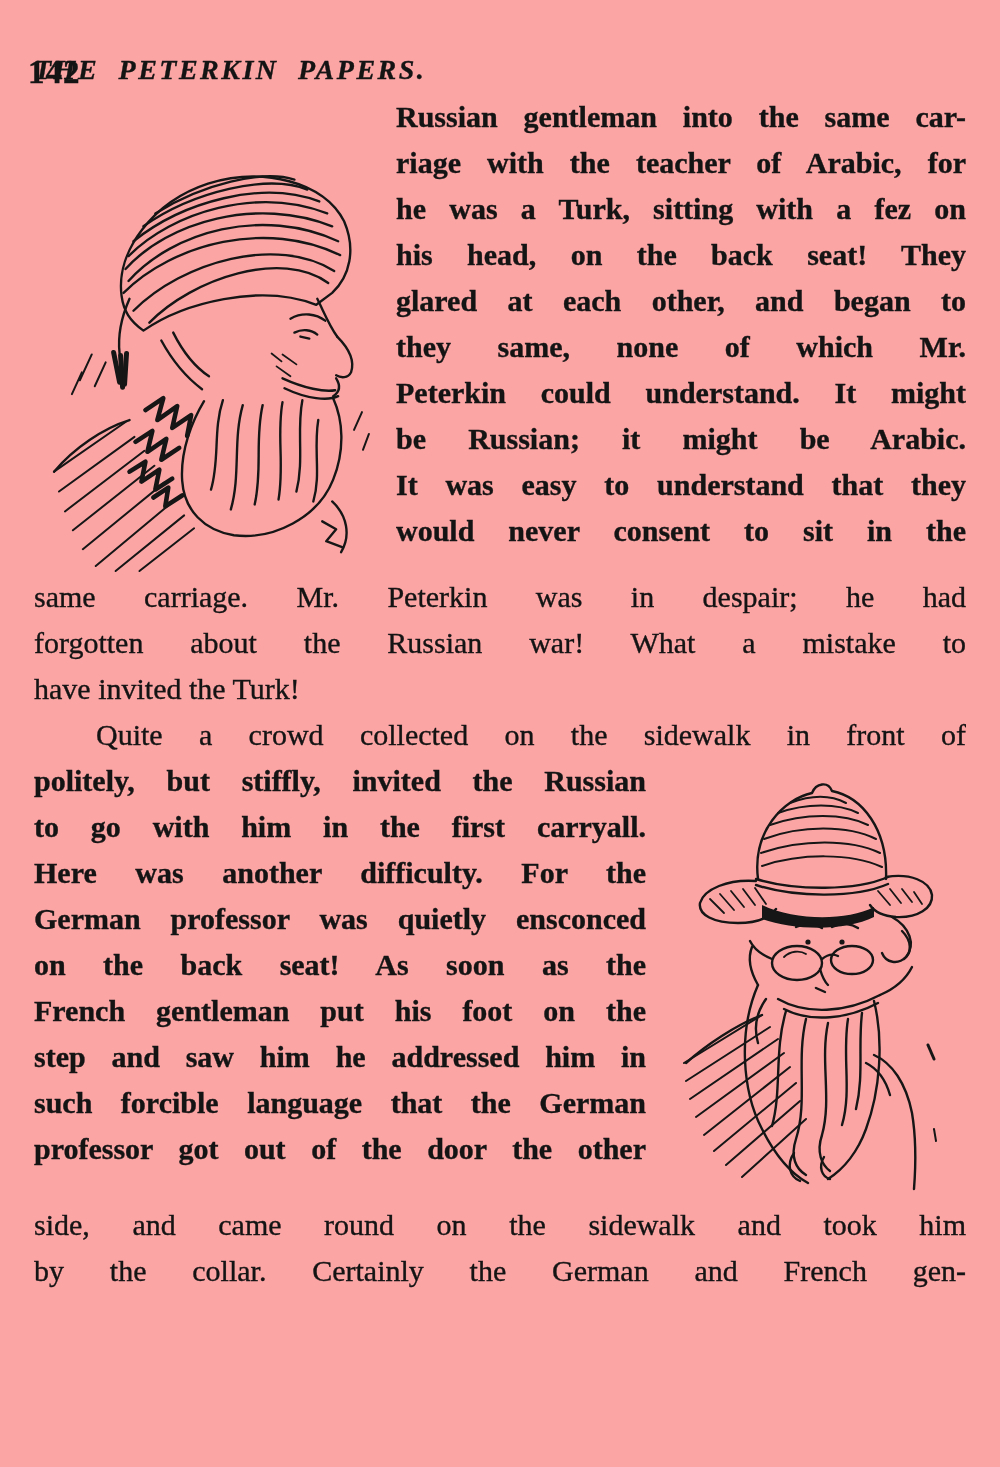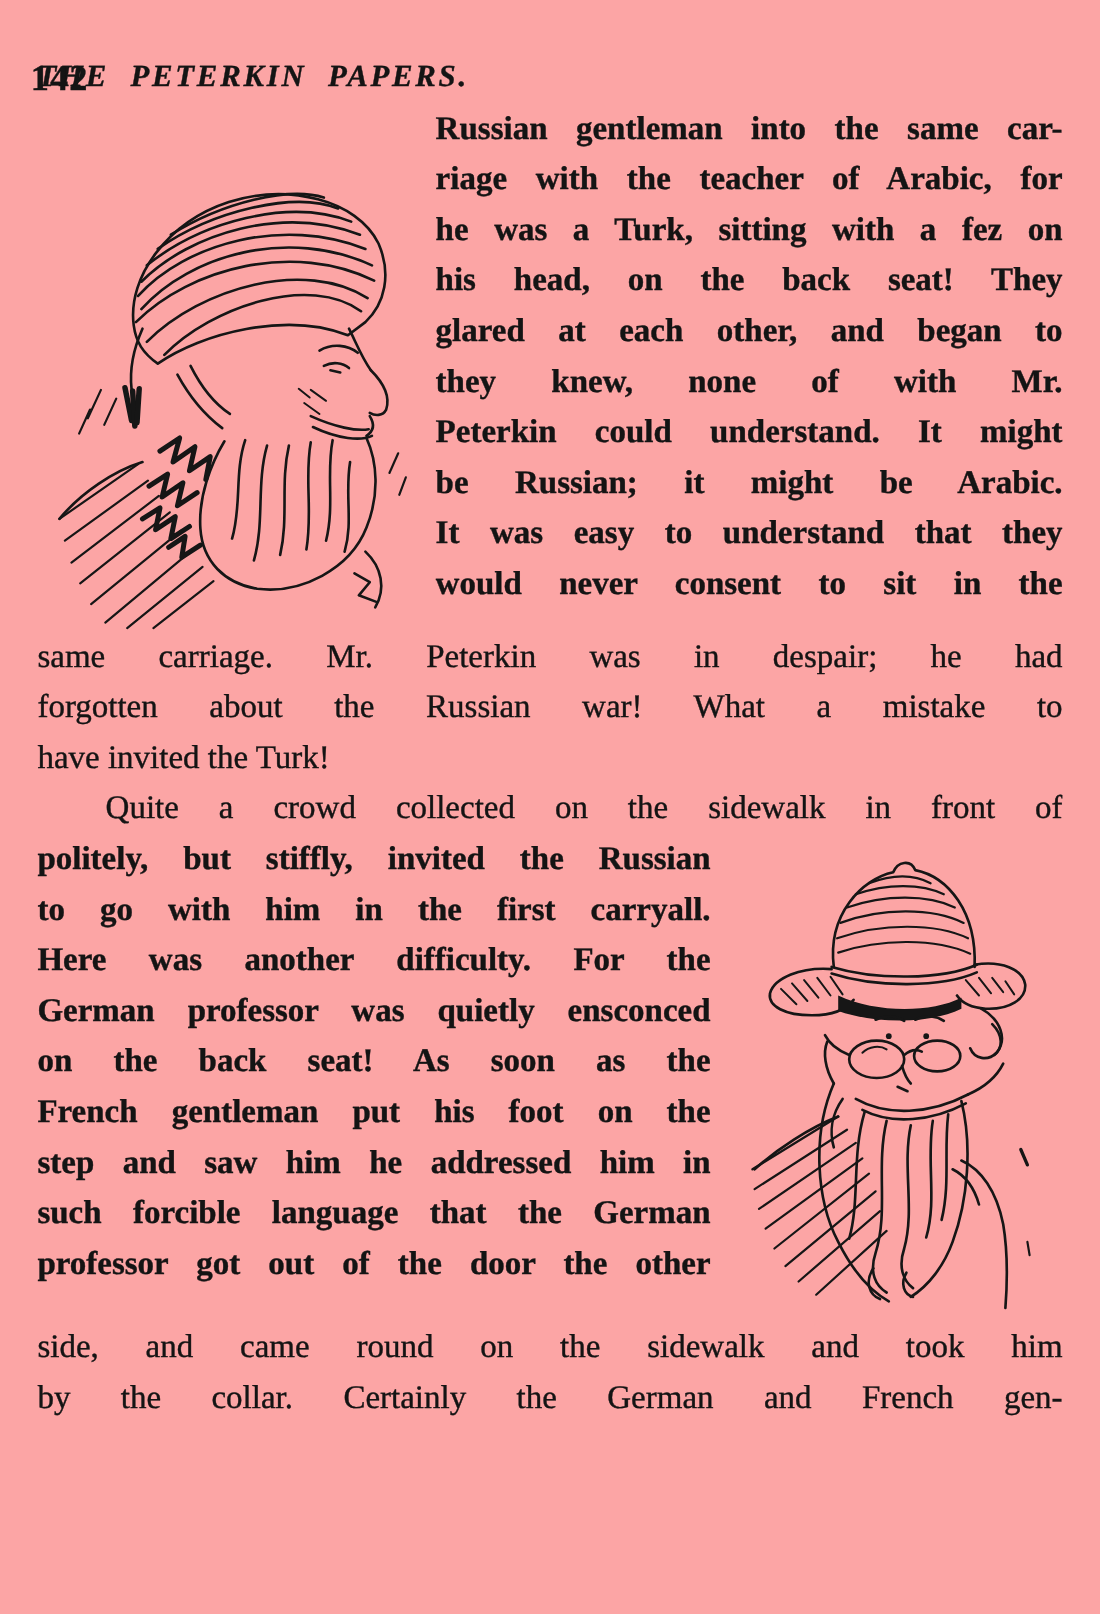--- a/index.html
+++ b/index.html
@@ -136,21 +136,21 @@
           <path d="M290,402 l14,8 l-10,12 l16,6"></path>
         </g>
       </svg>
     </figure>
     <div class="col" style="padding-left:14px;">
       <div class="line just">Russian gentleman into the same car-</div>
       <div class="line just">riage with the teacher of Arabic, for</div>
       <div class="line just">he was a Turk, sitting with a fez on</div>
       <div class="line just">his head, on the back seat! They</div>
       <div class="line just">glared at each other, and began to</div>
-      <div class="line just">they knew, none of with Mr.</div>
+      <div class="line just">they same, none of which Mr.</div>
       <div class="line just">Peterkin could understand. It might</div>
       <div class="line just">be Russian; it might be Arabic.</div>
       <div class="line just">It was easy to understand that they</div>
       <div class="line just">would never consent to sit in the</div>
     </div>
   </div>
 
   <div class="line just">same carriage. Mr. Peterkin was in despair; he had</div>
   <div class="line just">forgotten about the Russian war! What a mistake to</div>
   <div class="line">have invited the Turk!</div>

